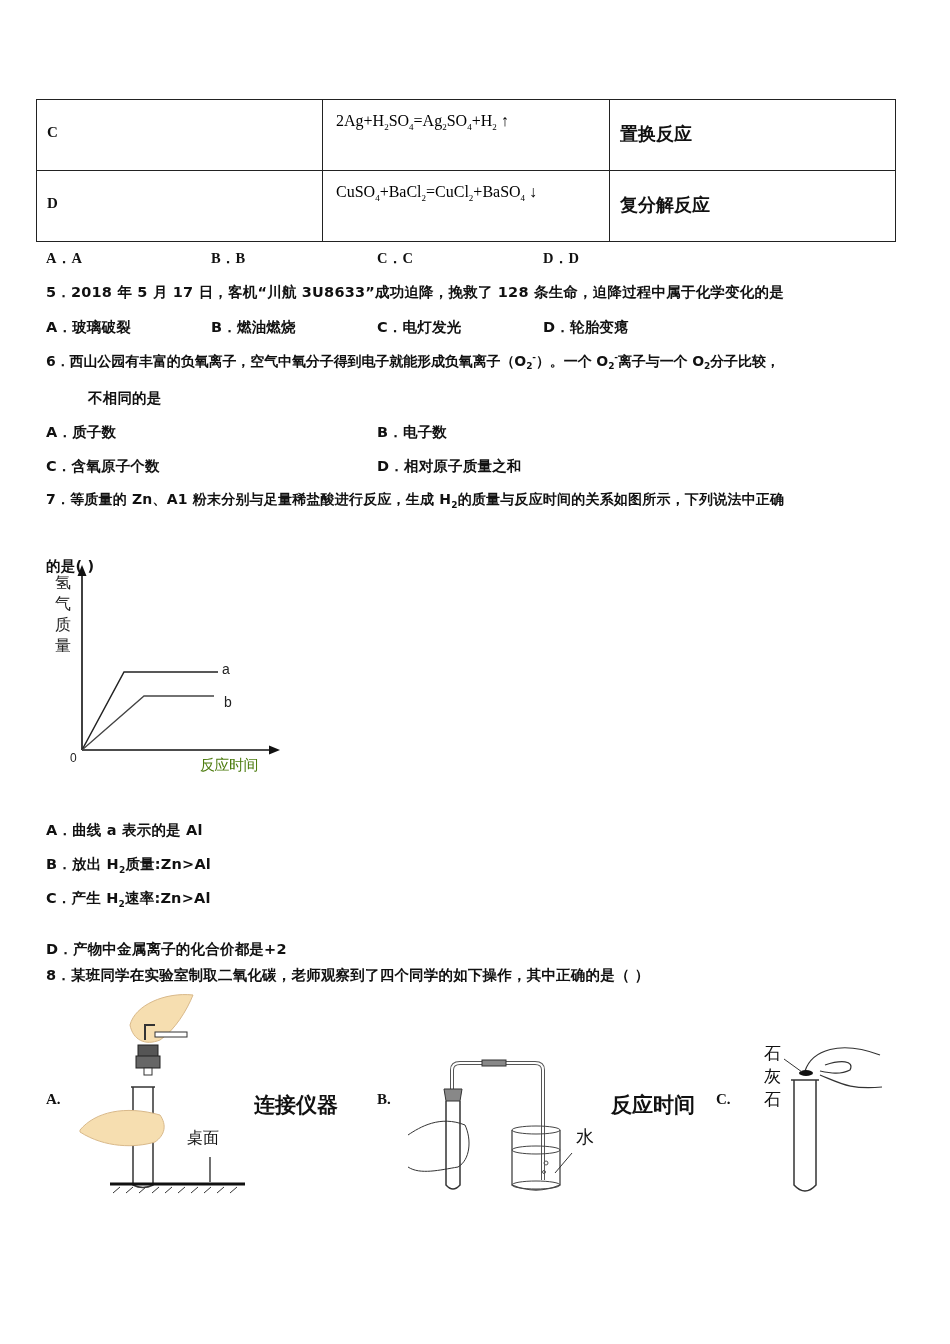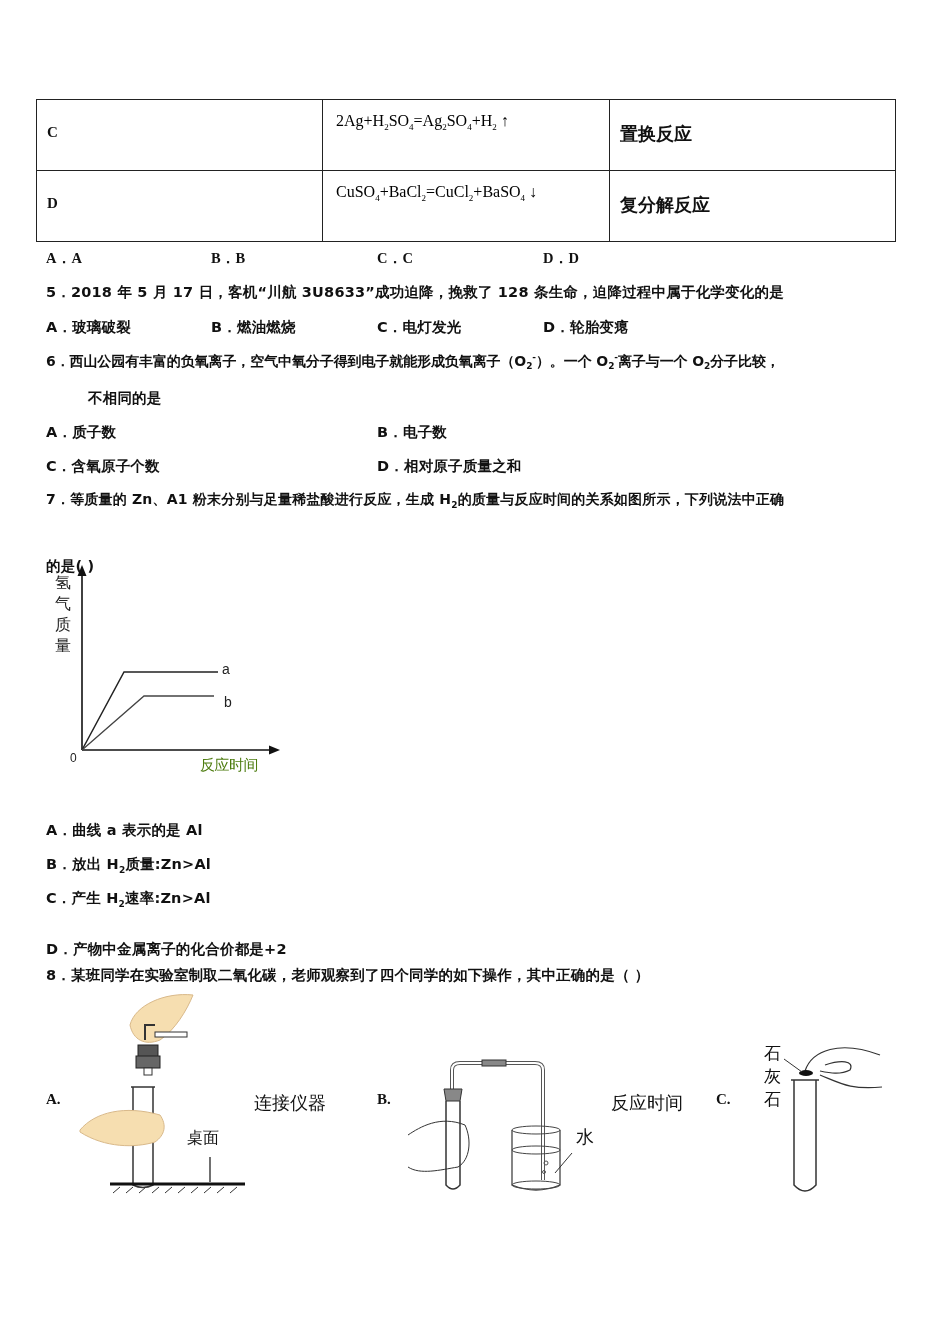--- a/index.html
+++ b/index.html
@@ -25,21 +25,21 @@
   .latin { font-family: "Liberation Serif", serif; font-weight: bold; }
 
   
   .chart { position: absolute; left: 40px; top: 560px; width: 250px; height: 230px; }
   .ylab { position: absolute; left: 12px; top: 12px; width: 22px; font-family: "DejaVu Sans", sans-serif; font-size: 16px; line-height: 21px; color: #222; text-align: center; }
   .xlab { position: absolute; left: 160px; top: 196px; font-family: "DejaVu Sans", sans-serif; font-size: 15px; color: #4d7c0f; letter-spacing: -0.5px; }
   .zero { position: absolute; left: 30px; top: 191px; font-family: "Liberation Sans", sans-serif; font-size: 12px; color: #222; }
   .serlab { position: absolute; font-family: "Liberation Sans", sans-serif; font-size: 14px; color: #222; }
 
   .figlabel { position: absolute; font-family: "Liberation Serif", serif; font-weight: bold; font-size: 15px; }
-  .figcap { position: absolute; font-family: "DejaVu Sans", sans-serif; font-weight: normal; font-size: 18px; }
+  .figcap { position: absolute; font-family: "DejaVu Sans", sans-serif; font-weight: bold; font-size: 21px; }
 </style>
 </head>
 <body>
 
 <div class="page">
 
   <table class="tbl">
     <tbody>
         <tr>
       <td class="c1">

